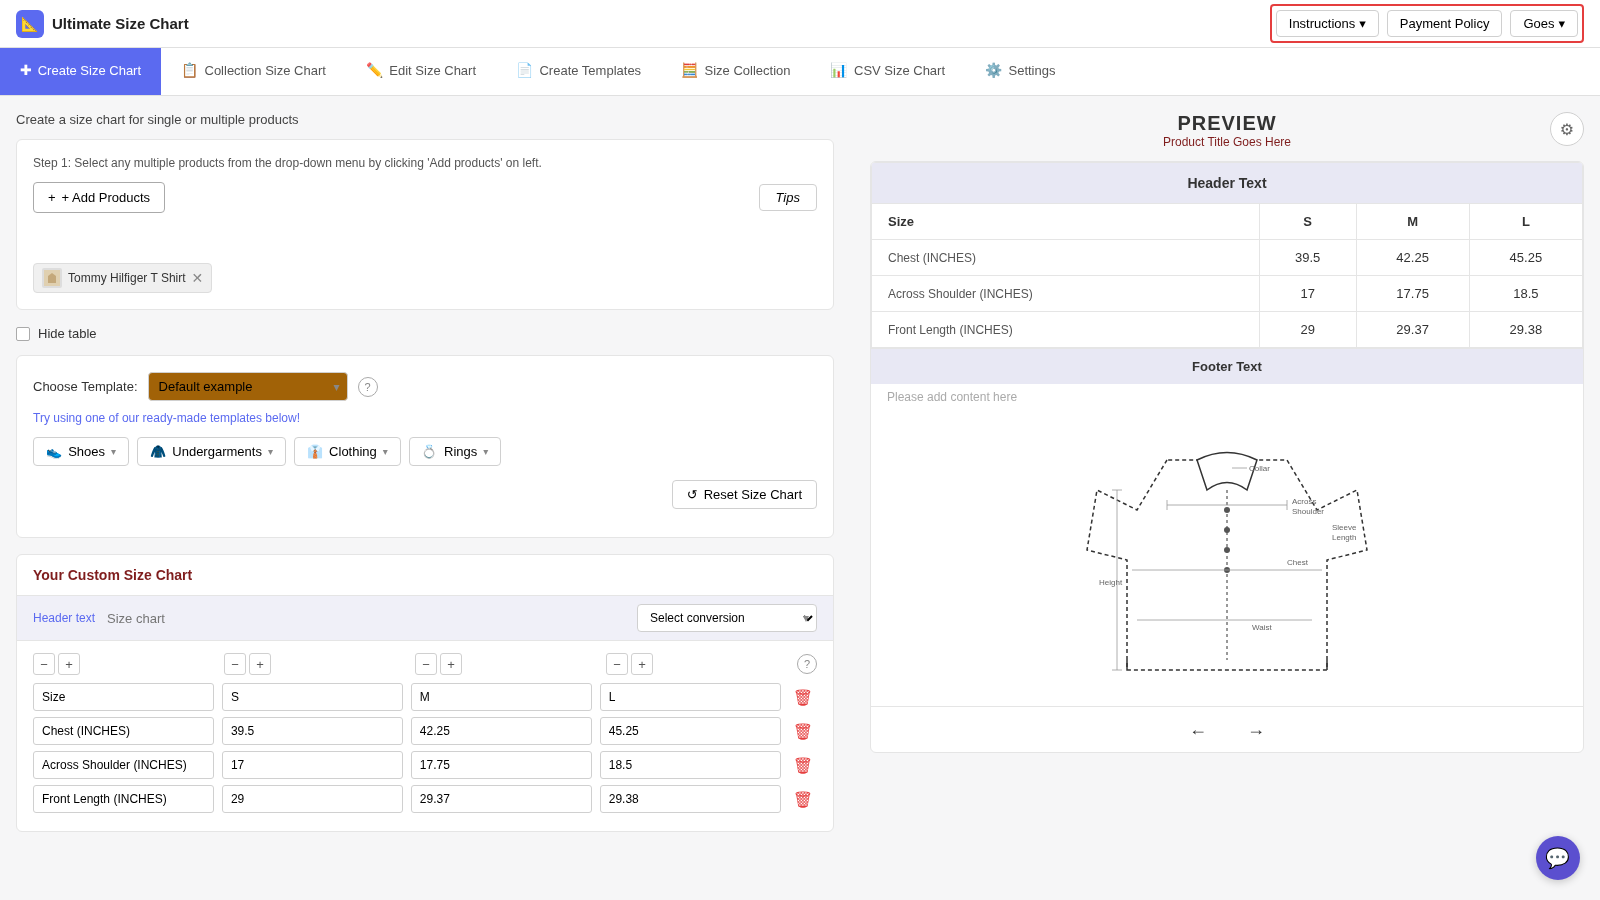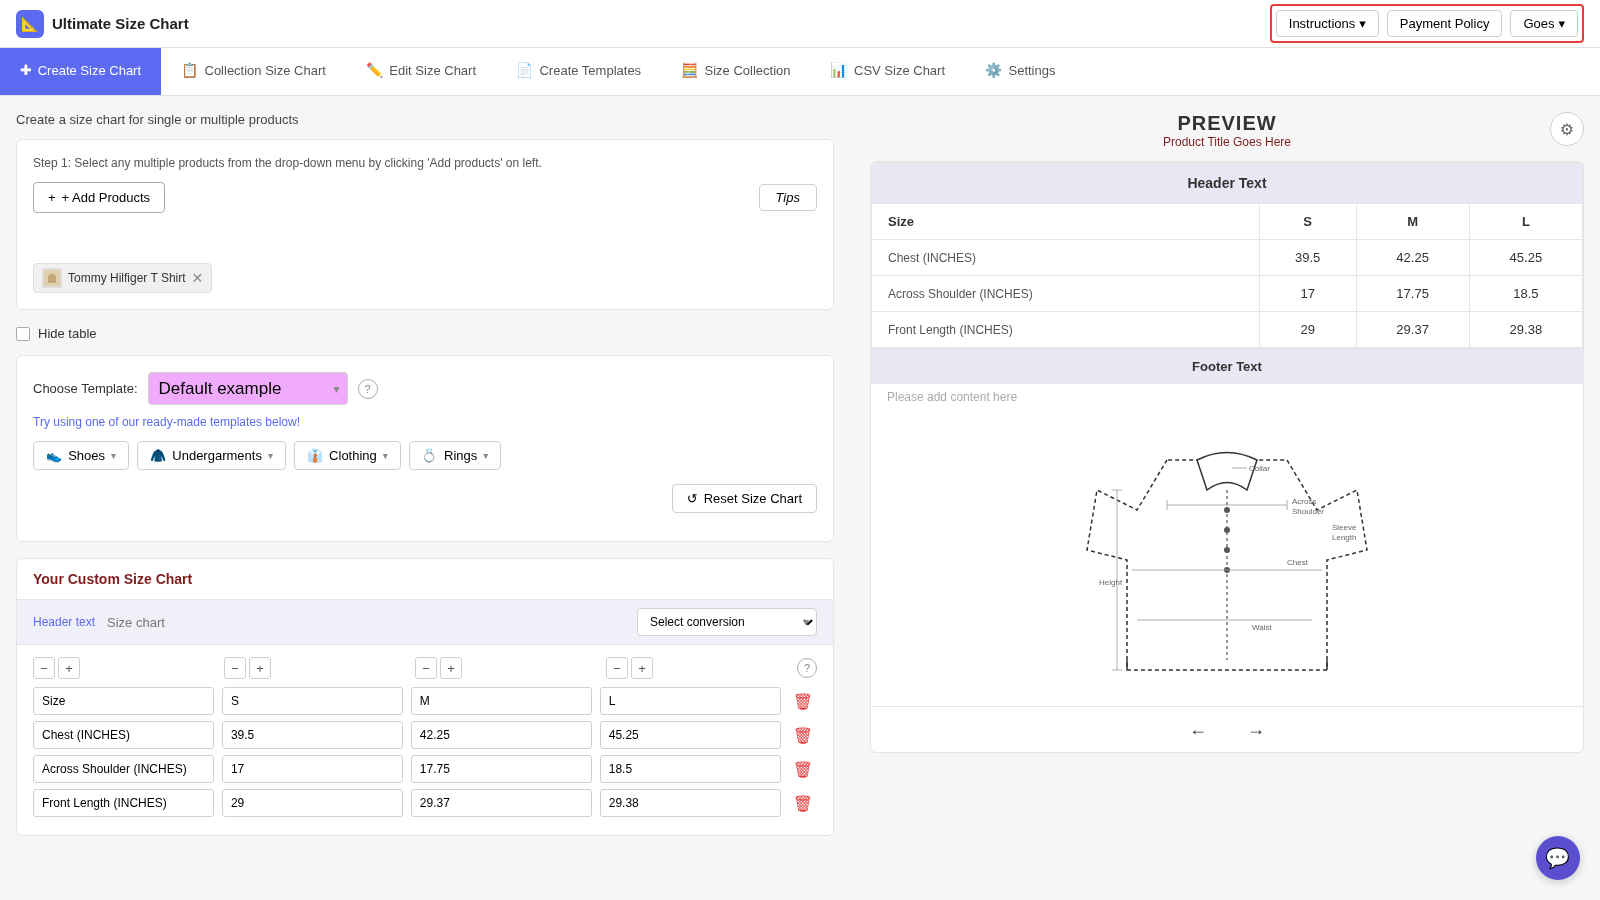--- a/index.html
+++ b/index.html
@@ -31,21 +31,21 @@
     .tips-btn { border: 1px solid #d0d0d0; background: #fff; border-radius: 4px; padding: 5px 16px; cursor: pointer; font-size: 13px; font-style: italic; }
     .product-tag { display: inline-flex; align-items: center; gap: 6px; background: #f0f0f0; border: 1px solid #ddd; border-radius: 4px; padding: 4px 8px; font-size: 12px; margin-top: 40px; }
     .product-tag-img { width: 20px; height: 20px; background: #ddd; border-radius: 2px; display: flex; align-items: center; justify-content: center; font-size: 10px; overflow: hidden; }
     .tag-close { cursor: pointer; color: #888; font-size: 14px; line-height: 1; }
 
     .hide-table-row { display: flex; align-items: center; gap: 8px; margin-bottom: 14px; }
     .checkbox { width: 14px; height: 14px; border: 1px solid #aaa; border-radius: 2px; background: #fff; display: inline-block; flex-shrink: 0; }
 
     .template-row { display: flex; align-items: center; gap: 10px; margin-bottom: 10px; }
     .template-label { font-size: 13px; color: #333; white-space: nowrap; }
-    .template-select { border: 1px solid #d0d0d0; border-radius: 4px; padding: 6px 10px; font-size: 17px; background: #f0abfc; flex: 0 0 200px; appearance: none; cursor: pointer; }
+    .template-select { border: 1px solid #d0d0d0; border-radius: 4px; padding: 6px 10px; font-size: 13px; background: #a16207; flex: 0 0 200px; appearance: none; cursor: pointer; }
     .help-circle { width: 20px; height: 20px; border-radius: 50%; border: 1px solid #aaa; display: flex; align-items: center; justify-content: center; font-size: 11px; color: #888; cursor: pointer; flex-shrink: 0; }
 
     .template-hint { color: #5b6af0; font-size: 12px; margin-bottom: 12px; }
 
     .template-categories { display: flex; gap: 8px; margin-bottom: 14px; flex-wrap: wrap; }
     .cat-btn { border: 1px solid #d0d0d0; background: #fff; border-radius: 4px; padding: 6px 12px; cursor: pointer; font-size: 13px; display: flex; align-items: center; gap: 6px; }
     .cat-btn .arrow { font-size: 10px; color: #888; }
 
     .reset-row { display: flex; justify-content: flex-end; margin-bottom: 12px; }
     .reset-btn { border: 1px solid #d0d0d0; background: #fff; border-radius: 4px; padding: 6px 14px; cursor: pointer; font-size: 13px; display: flex; align-items: center; gap: 6px; }

